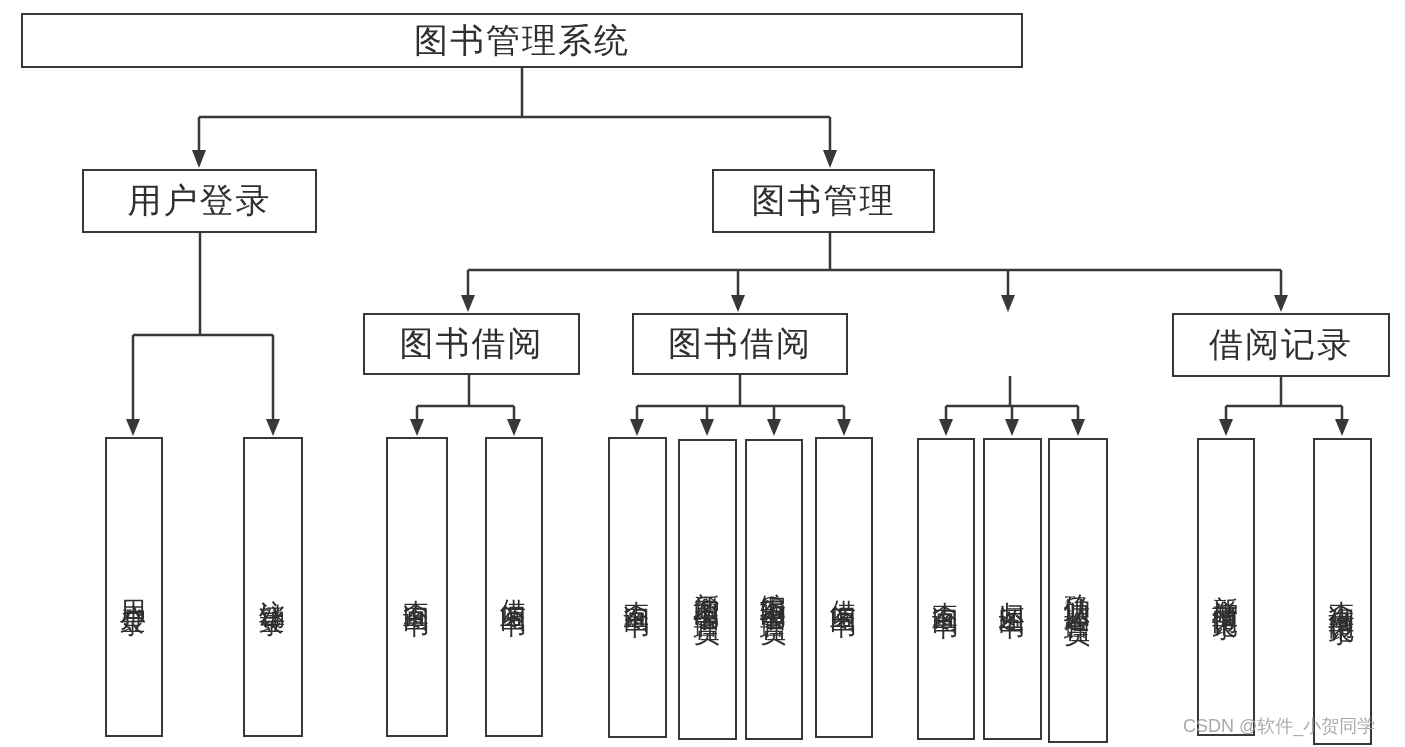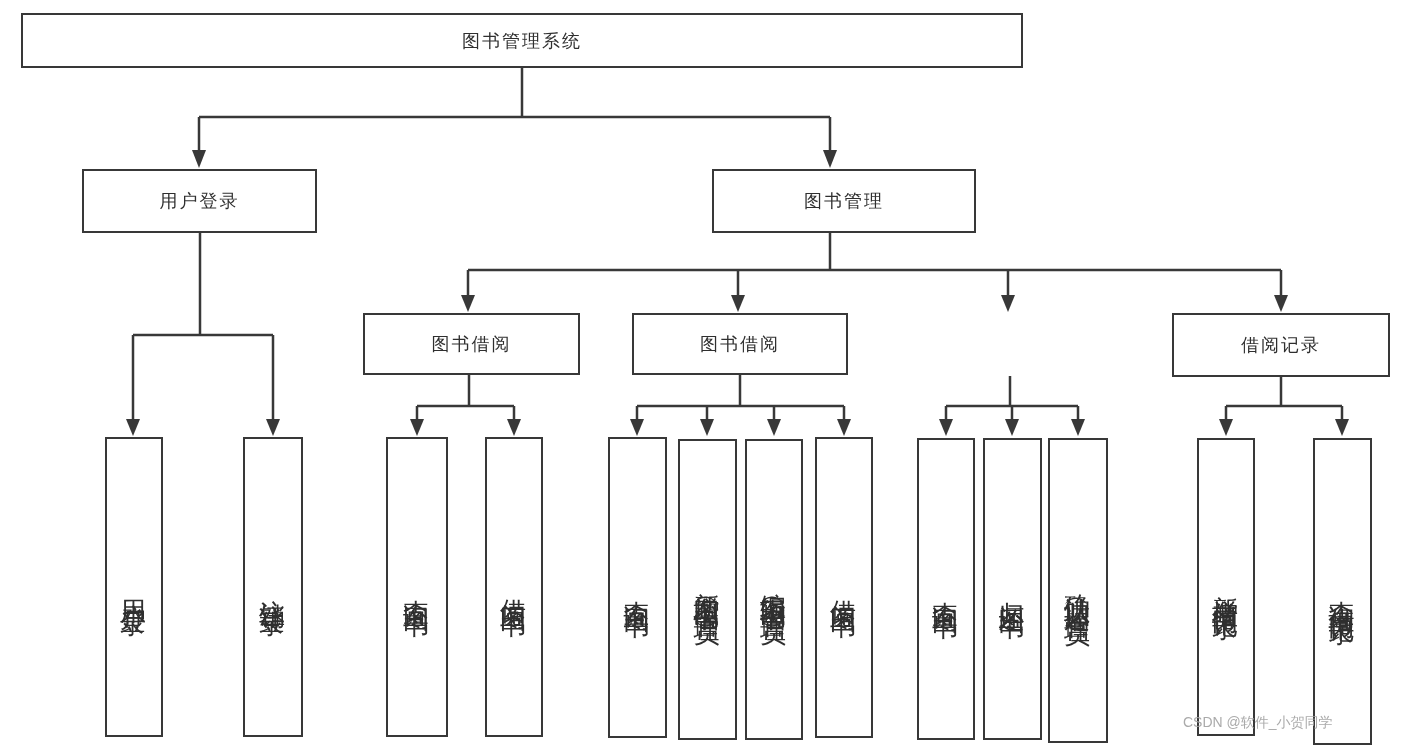--- a/index.html
+++ b/index.html
@@ -24,38 +24,38 @@
   .box {
     position: absolute;
     box-sizing: border-box;
     border: 2px solid #383838;
     background: #ffffff;
     color: #2f2f2f;
     display: flex;
     align-items: center;
     justify-content: center;
     z-index: 1;
-    font-size: 18px;
+    font-size: 34px;
     letter-spacing: 2px;
     white-space: nowrap;
   }
   .h-box { text-align: center; }
   .v-box {
     writing-mode: vertical-rl;   
     letter-spacing: 4px;
     font-size: 26px;
     overflow: visible;
   }
   #watermark {
     position: absolute;
     left: 1183px;
     top: 714px;
     width: 220px;
     z-index: 5;
-    font-size: 14px;
+    font-size: 18px;
     color: rgba(163,163,163,0.92);
     letter-spacing: 0px;
     white-space: nowrap;
   }
 </style>
 </head>
 <body>
 
 <div id="stage">
 
@@ -95,21 +95,21 @@
       <polygon points="1005,419 1019,419 1012,436"></polygon>
       <polygon points="1071,419 1085,419 1078,436"></polygon>
       <polygon points="1219,419 1233,419 1226,436"></polygon>
       <polygon points="1335,419 1349,419 1342,436"></polygon>
     </g>
   </svg>
 
   <div class="box h-box" style="left:21px;top:13px;width:1002px;height:55px;">图书管理系统</div>
 
   <div class="box h-box" style="left:82px;top:169px;width:235px;height:64px;">用户登录</div>
-  <div class="box h-box" style="left:712px;top:169px;width:264px;height:64px;">图书管理</div>
+  <div class="box h-box" style="left:712px;top:169px;width:223px;height:64px;">图书管理</div>
 
   <div class="box h-box" style="left:363px;top:313px;width:217px;height:62px;">图书借阅</div>
   <div class="box h-box" style="left:632px;top:313px;width:216px;height:62px;">图书借阅</div>
   <div class="box h-box" style="left:1172px;top:313px;width:218px;height:64px;">借阅记录</div>
 
   <div class="box v-box" style="left:105px;top:437px;width:58px;height:300px;">用户登录</div>
   <div class="box v-box" style="left:243px;top:437px;width:60px;height:300px;">注销登录</div>
 
   <div class="box v-box" style="left:386px;top:437px;width:62px;height:300px;">查询图书</div>
   <div class="box v-box" style="left:485px;top:437px;width:58px;height:300px;">借阅图书</div>

